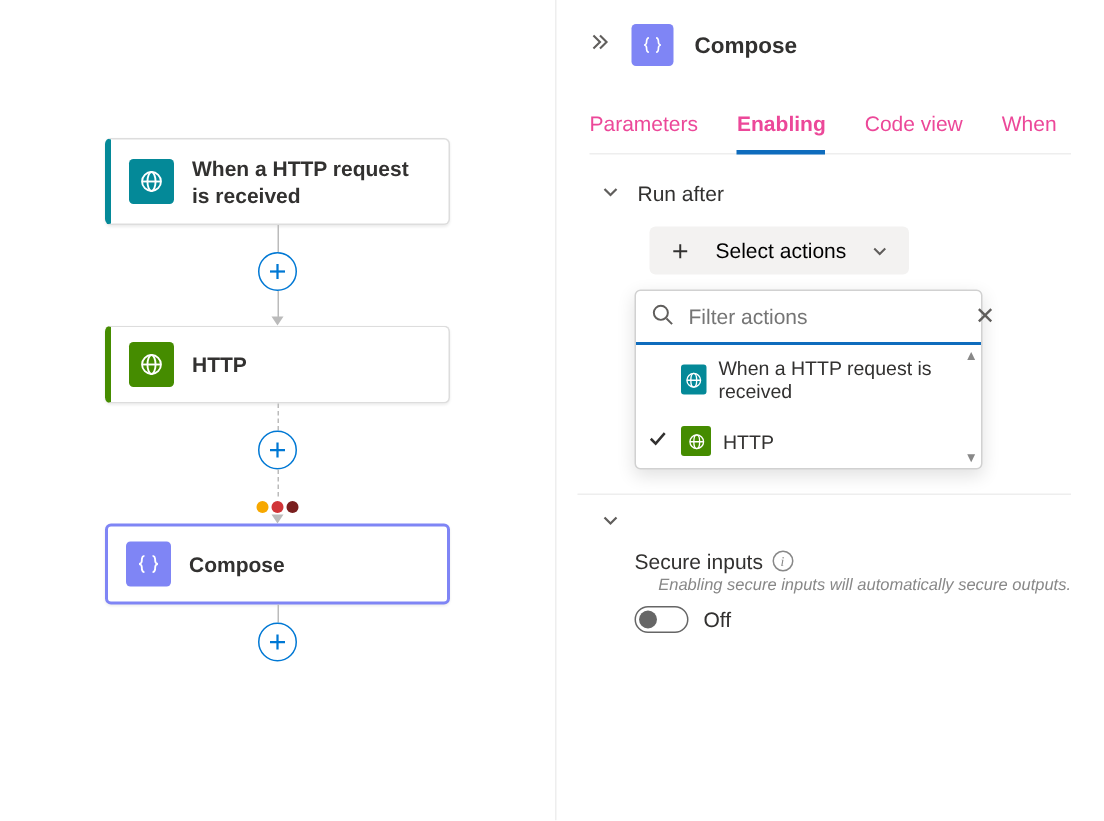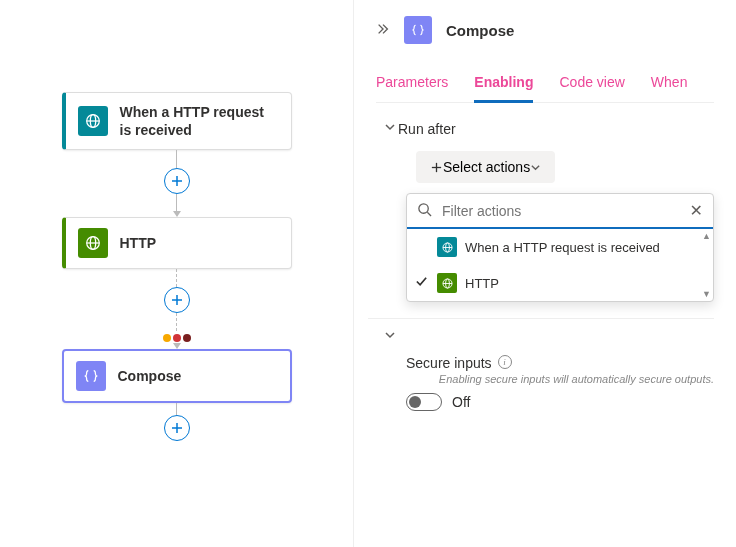--- a/index.html
+++ b/index.html
@@ -74,50 +74,50 @@
     padding: 16px 22px 0 22px;
     position:relative;
   }
   .panel-header { display:flex; align-items:center; gap:14px; margin-bottom:24px; }
   .collapse-chevrons { font-size:15px; color:#605e5c; cursor:pointer; }
   .panel-title { font-weight:600; font-size:15px; }
   .tabs { display:flex; gap:26px; border-bottom:1px solid #eee; margin-bottom:18px; }
   .tab { padding:6px 0 10px; cursor:pointer; color:#ec4899; }
   .tab.active { font-weight:600; border-bottom:3px solid #0f6cbd; margin-bottom:-1px; }
   .section { margin-bottom:14px; padding-left:8px; }
-  .section-header { display:flex; align-items:flex-start; cursor:pointer; margin-bottom:14px; }
+  .section-header { display:flex; align-items:flex-end; gap:10px; cursor:pointer; margin-bottom:14px; }
   .section-chevron { font-size:12px; color:#605e5c; width:14px; }
   .section-title { font-weight:400; }
   .select-actions-btn {
     margin-left:32px;
     background:#f3f2f1;border:none;border-radius:4px;
-    padding:8px 14px; display:flex;align-items:center;gap:0;
+    padding:8px 14px; display:flex;align-items:center;gap:17px;
     cursor:pointer; font-size:14px;justify-content:center;
   }
   .dropdown {
     margin-left:22px; margin-top:10px;
-    width:308px;
+    width:232px;
     border:1px solid #d1d1d1; border-radius:4px;
     box-shadow:0 4px 12px rgba(0,0,0,0.12);
     background:#fff;
   }
   .filter-row {
     display:flex;align-items:center;gap:8px;padding:7px 10px;
     border-bottom:2px solid #0f6cbd;
   }
   .filter-input { border:none; outline:none; flex:1; font-size:14px; font-family:inherit; }
   .clear-x { cursor:pointer; color:#605e5c; font-size:16px; }
   .dd-list { position:relative; }
   .dd-item { display:flex; align-items:center; gap:8px; padding:8px 10px 8px 30px; cursor:pointer; font-size:13px; }
   .dd-item .mini-icon { width:20px;height:20px;border-radius:2px;display:flex;align-items:center;justify-content:center; }
   .dd-check { position:absolute; left:8px; color:#323130; }
   .dd-scroll-top,.dd-scroll-bot { position:absolute; right:2px; font-size:9px; color:#888; }
   .dd-scroll-top{top:2px}.dd-scroll-bot{bottom:2px}
   .divider { border:none;border-top:1px solid #eee;margin:16px 0 14px -8px; }
-  .setting-label { display:flex;align-items:flex-start;gap:6px;margin-left:22px; }
+  .setting-label { display:flex;align-items:center;gap:6px;margin-left:22px; }
   .info-icon { width:14px;height:14px;border:1px solid #888;border-radius:50%;display:inline-flex;align-items:center;justify-content:center;font-size:9px;color:#888;font-style:italic;font-family:serif; }
   .setting-desc { margin-left:22px;font-size:11px;color:#888;font-style:italic;margin-top:2px;text-align:right; }
   .toggle-row { margin-left:22px;margin-top:8px;display:flex;align-items:center;gap:10px; }
   .toggle {
     width:36px;height:18px;border:1px solid #666;border-radius:10px;position:relative;cursor:pointer;
   }
   .toggle-knob { width:12px;height:12px;background:#666;border-radius:50%;position:absolute;top:2px;left:2px; }
   
   .glyph-globe, .glyph-braces { stroke:#fff; fill:none; stroke-width:1.4; }
 </style>

